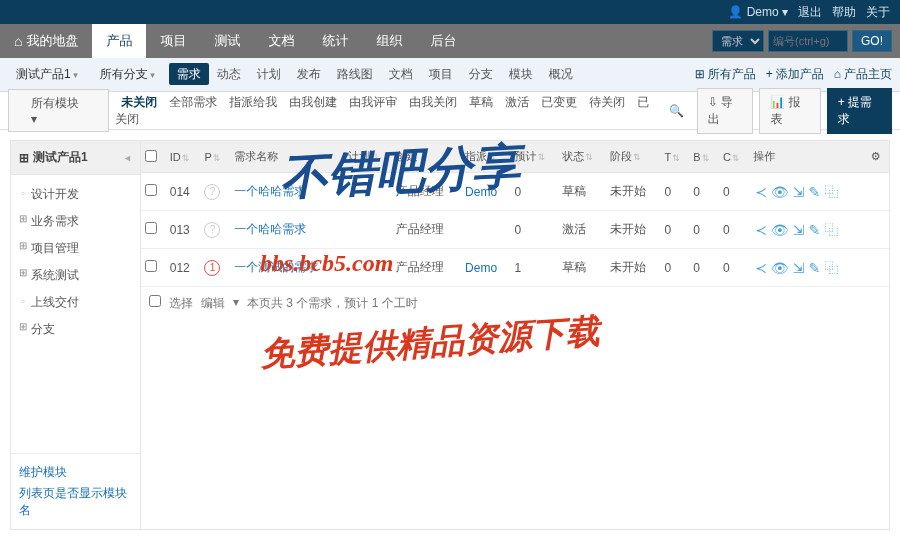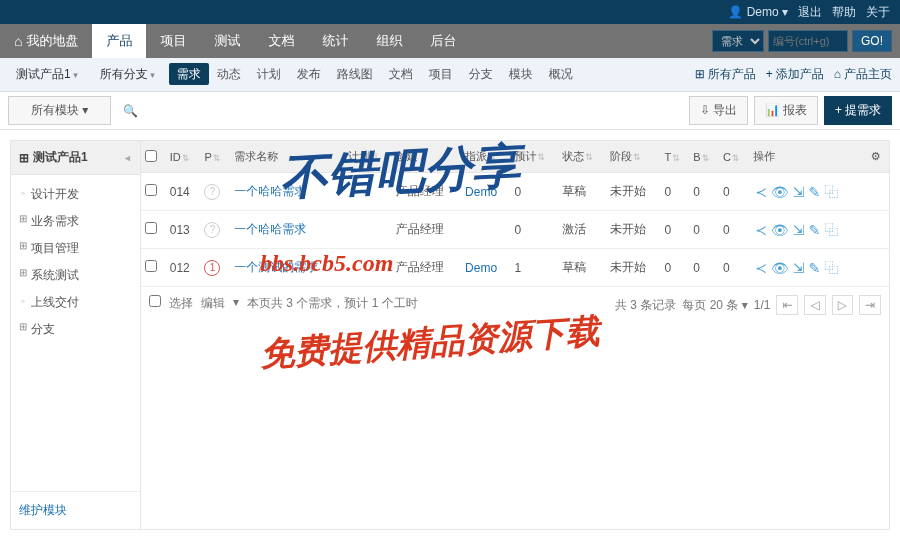--- a/index.html
+++ b/index.html
@@ -93,20 +93,21 @@
   <span id="subnav-items"><span class="sitem active">需求</span><span class="sitem">动态</span><span class="sitem">计划</span><span class="sitem">发布</span><span class="sitem">路线图</span><span class="sitem">文档</span><span class="sitem">项目</span><span class="sitem">分支</span><span class="sitem">模块</span><span class="sitem">概况</span></span>
   <div class="right" id="subnav-right">
       <span class="rlink rl1">所有产品</span>
       <span class="rlink rl2">添加产品</span>
       <span class="rlink rl3">产品主页</span>
     </div>
 </div>
 
 <div class="filterbar">
   <span class="fbtn"><span>所有模块</span> ▾</span>
+  <span id="filter-items"><span class="flink active">未关闭</span><span class="flink">全部需求</span><span class="flink">指派给我</span><span class="flink">由我创建</span><span class="flink">由我评审</span><span class="flink">由我关闭</span><span class="flink">草稿</span><span class="flink">激活</span><span class="flink">已变更</span><span class="flink">待关闭</span><span class="flink">已关闭</span></span>
   <span class="flink">🔍</span>
   <div class="right" id="filter-right">
       <span class="ob ob1">导出</span>
       <span class="ob ob2">报表</span>
       <span class="ob ob3 primary">提需求</span>
     </div>
 </div>
 
 <div class="content">
   <div class="sidebar">
@@ -116,20 +117,21 @@
     <div class="tree" id="tree">
         <div class="tnode leaf">设计开发</div>
         <div class="tnode branch">业务需求</div>
         <div class="tnode branch">项目管理</div>
         <div class="tnode branch">系统测试</div>
         <div class="tnode leaf">上线交付</div>
         <div class="tnode branch">分支</div>
       </div>
     <div class="slinks">
       <a>维护模块</a>
+      <a>列表页是否显示模块名</a>
     </div>
   </div>
   <div class="main">
     <table>
       <thead>
           <tr id="thead-row">
             <th><input type="checkbox" class="chk" style=""></th>
             <th class="sortable">ID</th>
             <th class="sortable">P</th>
             <th>需求名称</th>
@@ -198,28 +200,19 @@
             <td class="ops"><span>≺</span><span>👁</span><span>⇲</span><span>✎</span><span>⿻</span></td>
             <td></td>
           </tr>
         </tbody>
     </table>
     <div class="tfoot">
       <input type="checkbox" class="chk" style="">
       <span>选择</span>
       <span>编辑</span>▾
       <span>本页共 3 个需求，预计 1 个工时</span>
-      <div class="right">
-        <span>共 3 条记录</span>
-        <span><span>每页 20 条</span> ▾</span>
-        <span>1/1</span>
-        <span class="pbtn">⇤</span>
-        <span class="pbtn">◁</span>
-        <span class="pbtn">▷</span>
-        <span class="pbtn">⇥</span>
-      </div>
     </div>
   </div>
 </div>
 
 <div class="wm wm1">不错吧分享</div>
 <div class="wm wm2">bbs.bcb5.com</div>
 <div class="wm wm3">免费提供精品资源下载</div>
 
 </body></html>

